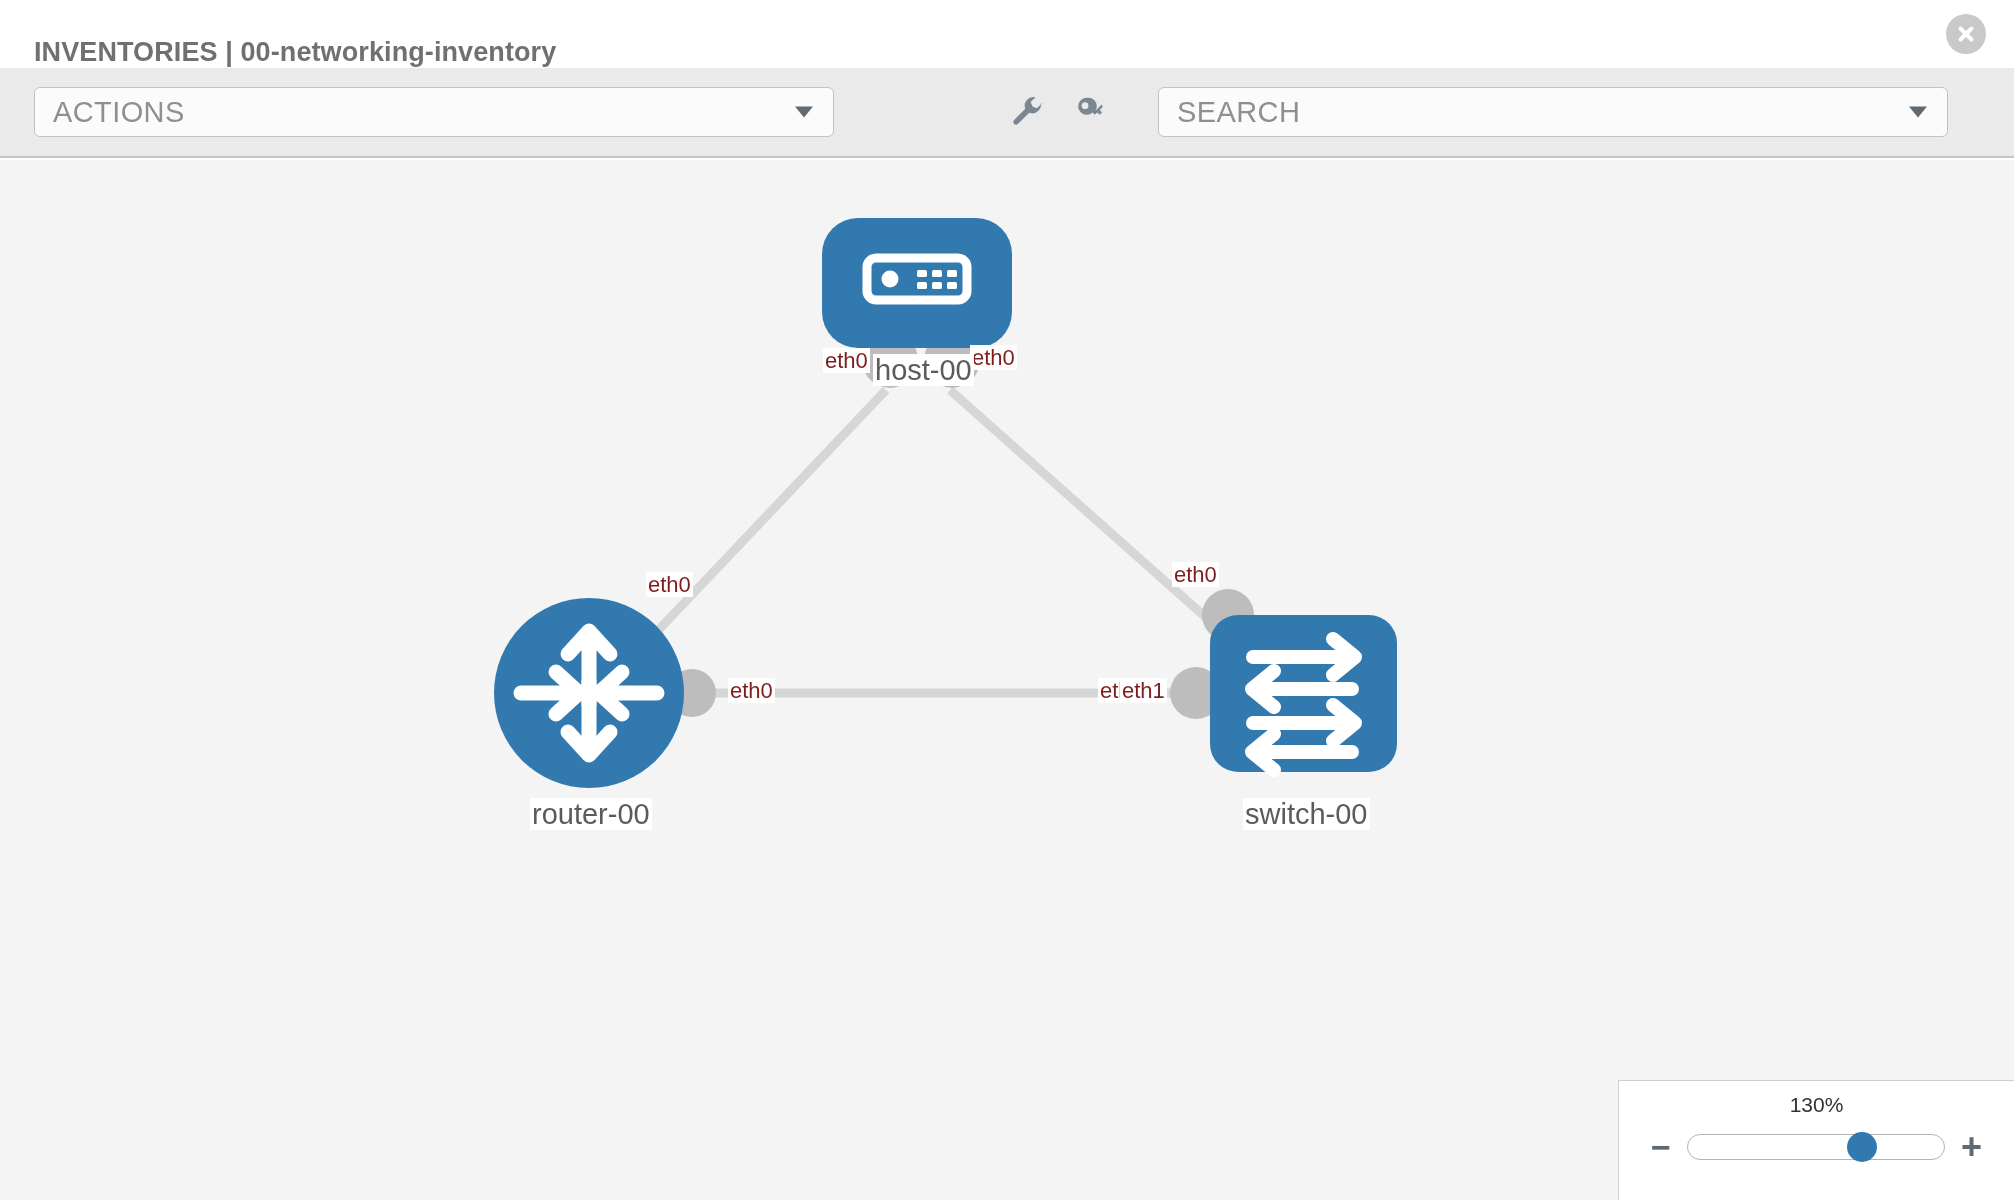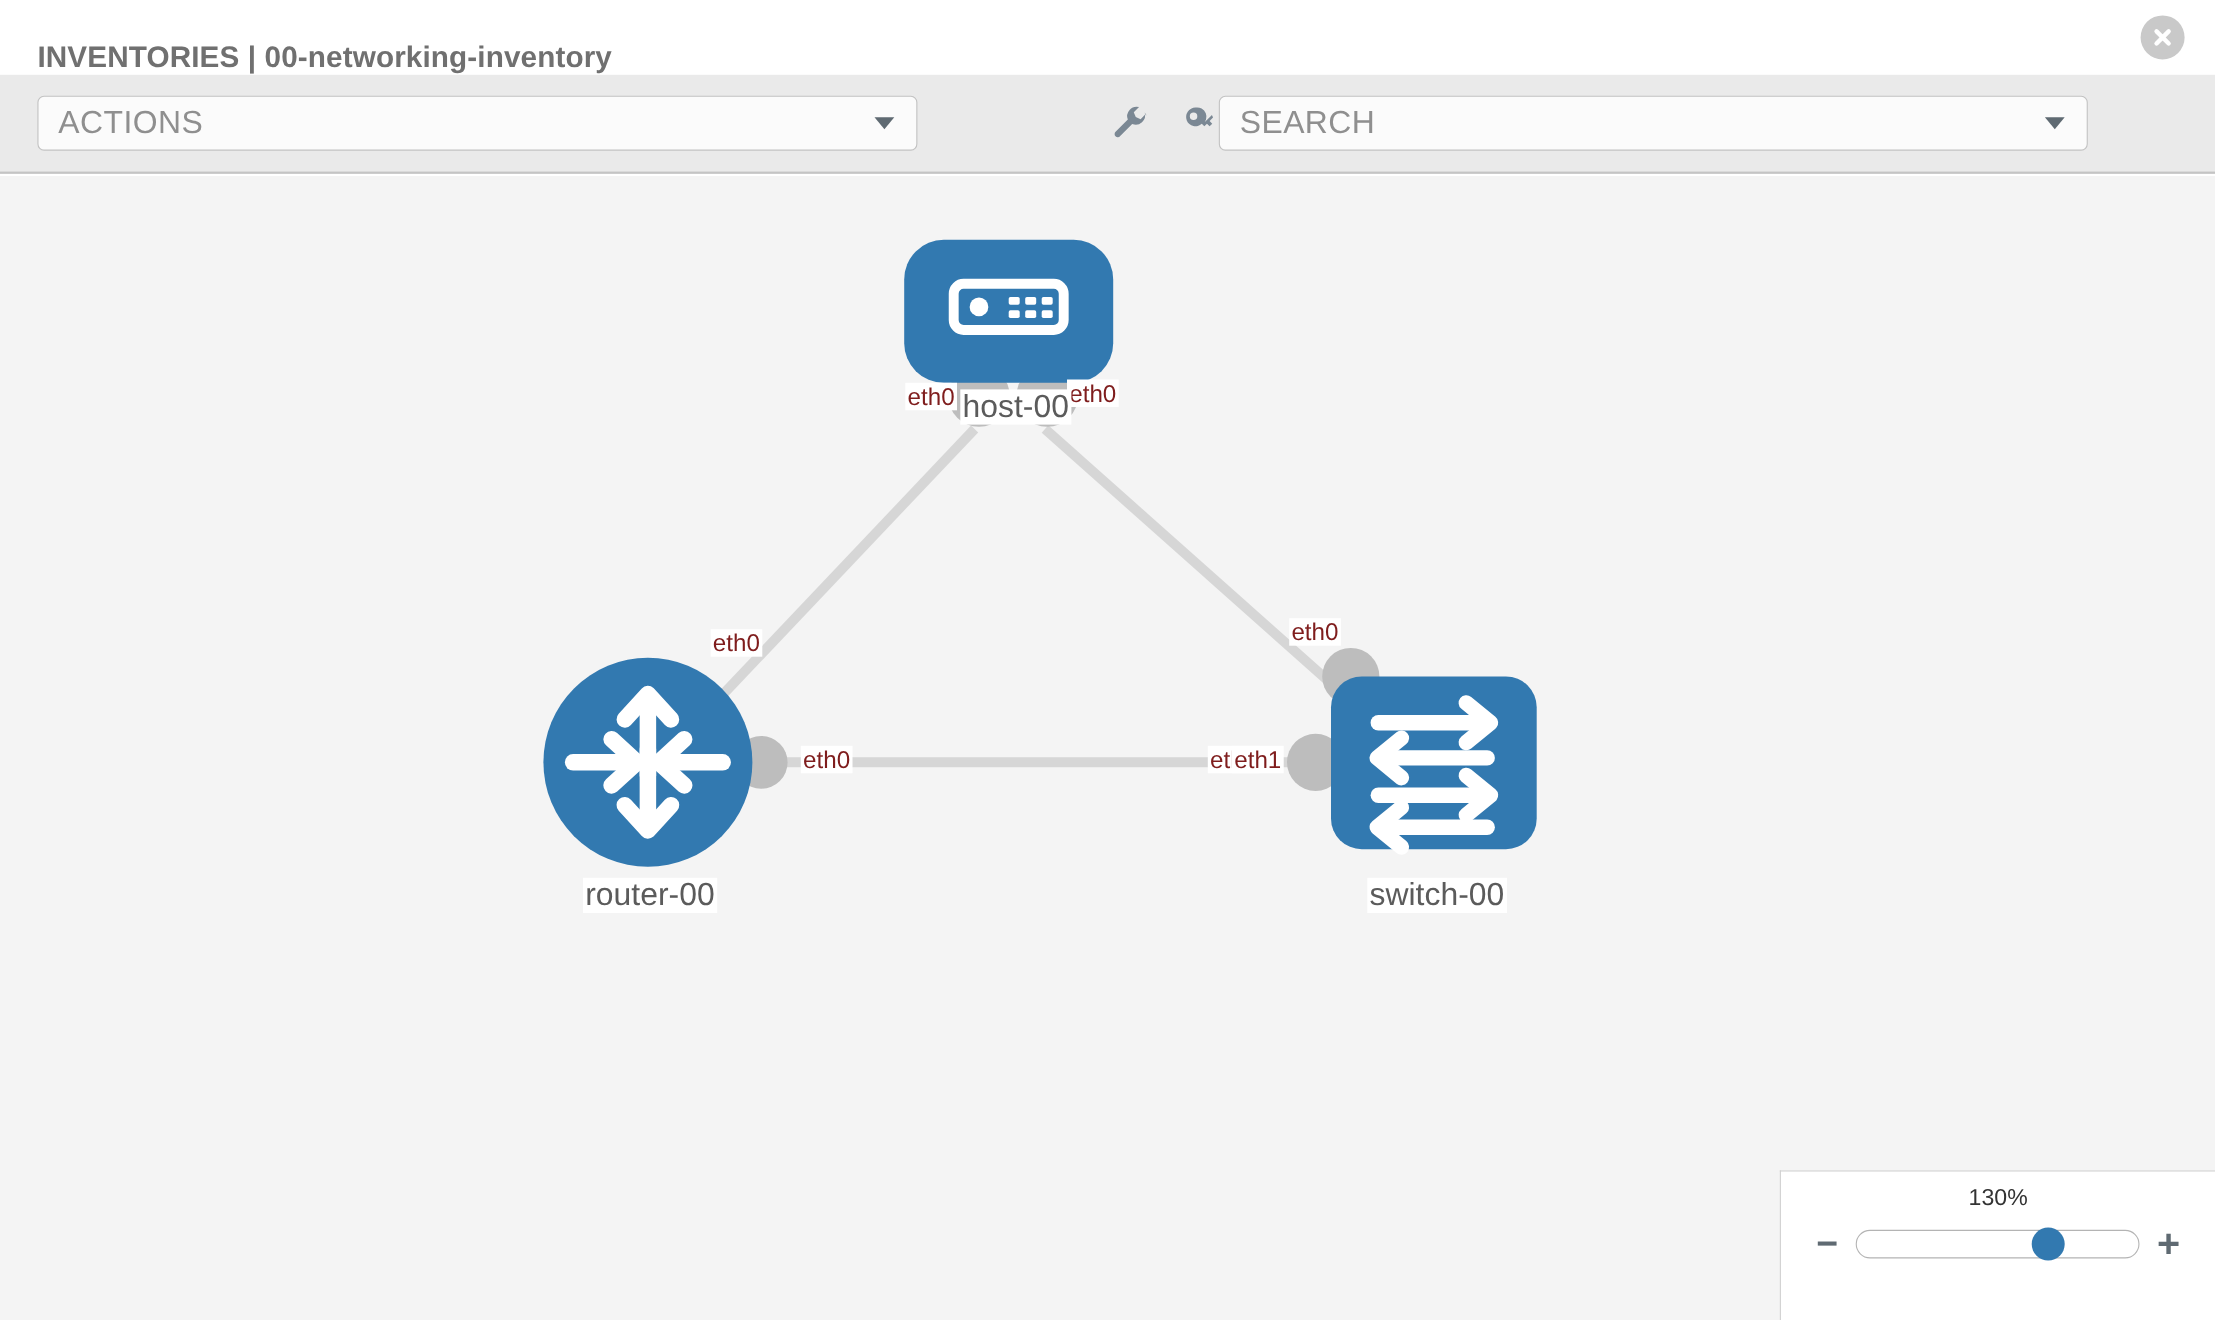--- a/index.html
+++ b/index.html
@@ -46,21 +46,21 @@
   .select-box {
     position: relative;
     height: 50px;
     background: #fbfbfb;
     border: 1px solid #c2c2c2;
     border-radius: 6px;
     display: flex; align-items: center;
     cursor: pointer;
   }
   .select-box.actions { margin-left: 34px; width: 800px; }
-  .select-box.search  { width: 790px; text-align: right; }
+  .select-box.search  { margin-left: 50px; width: 790px; text-align: right; }
   .select-placeholder {
     margin-left: 18px;
     font-size: 29px;
     color: #8f8f8f;
     letter-spacing: 0.4px;
     user-select: none;
   }
   .select-caret {
     position: absolute; right: 20px; top: 50%;
     transform: translateY(-50%);
@@ -92,21 +92,21 @@
     white-space: nowrap;
     line-height: 1.05;
     padding: 1px 2px;
   }
   .chip.node-name { font-size: 29px; color: #5b5b5b; }
   .chip.if-name   { font-size: 22px; color: #7f1d1d; }
 
   
   .zoom-panel {
     position: absolute; right: 0; bottom: 0;
-    width: 396px; height: 136px;
+    width: 396px; height: 120px;
     background: #ffffff;
     border-left: 1px solid #cfcfcf;
     border-top: 1px solid #cfcfcf;
   }
   .zoom-value {
     position: absolute; top: 12px; left: 0; right: 0;
     text-align: center;
     font-size: 21px; color: #333333;
   }
   .zoom-row {

